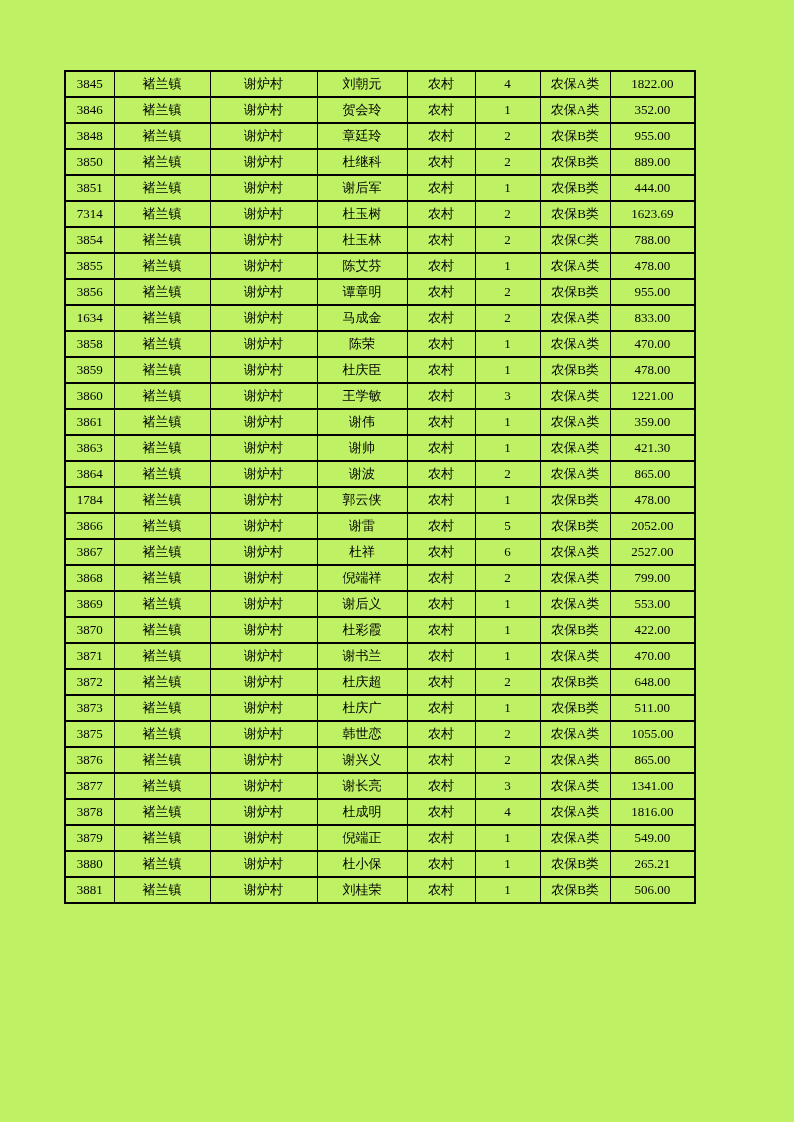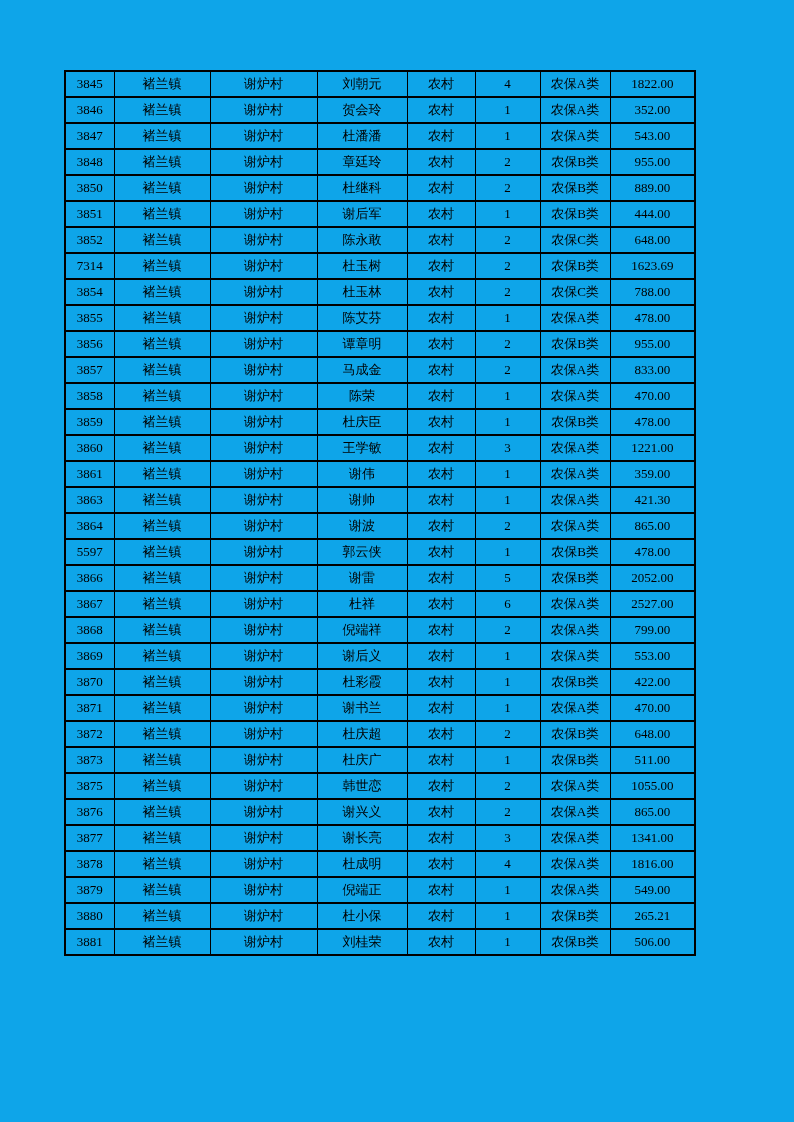--- a/index.html
+++ b/index.html
@@ -9,21 +9,21 @@
   body {
     width: 794px;
     height: 1122px;
     background: #e8e8e8;
     font-family: "Liberation Serif", "DejaVu Serif", serif;
   }
   .page {
     position: relative;
     width: 794px;
     height: 1122px;
-    background: #0ea5e9;
+    background: #bef264;
     overflow: hidden;
     color: #000000;
   }
   table.roster {
     position: absolute;
     left: 64px;
     top: 70px;
     border-collapse: collapse;
     table-layout: fixed;
     border: 2px solid #000000;
@@ -83,30 +83,20 @@
     <td>3846</td>
     <td>褚兰镇</td>
     <td>谢炉村</td>
     <td>贺会玲</td>
     <td>农村</td>
     <td>1</td>
     <td>农保A类</td>
     <td>352.00</td>
   </tr>
         <tr>
-    <td>3847</td>
-    <td>褚兰镇</td>
-    <td>谢炉村</td>
-    <td>杜潘潘</td>
-    <td>农村</td>
-    <td>1</td>
-    <td>农保A类</td>
-    <td>543.00</td>
-  </tr>
-        <tr>
     <td>3848</td>
     <td>褚兰镇</td>
     <td>谢炉村</td>
     <td>章廷玲</td>
     <td>农村</td>
     <td>2</td>
     <td>农保B类</td>
     <td>955.00</td>
   </tr>
         <tr>
@@ -121,30 +111,20 @@
   </tr>
         <tr>
     <td>3851</td>
     <td>褚兰镇</td>
     <td>谢炉村</td>
     <td>谢后军</td>
     <td>农村</td>
     <td>1</td>
     <td>农保B类</td>
     <td>444.00</td>
-  </tr>
-        <tr>
-    <td>3852</td>
-    <td>褚兰镇</td>
-    <td>谢炉村</td>
-    <td>陈永敢</td>
-    <td>农村</td>
-    <td>2</td>
-    <td>农保C类</td>
-    <td>648.00</td>
   </tr>
         <tr>
     <td>7314</td>
     <td>褚兰镇</td>
     <td>谢炉村</td>
     <td>杜玉树</td>
     <td>农村</td>
     <td>2</td>
     <td>农保B类</td>
     <td>1623.69</td>
@@ -173,21 +153,21 @@
     <td>3856</td>
     <td>褚兰镇</td>
     <td>谢炉村</td>
     <td>谭章明</td>
     <td>农村</td>
     <td>2</td>
     <td>农保B类</td>
     <td>955.00</td>
   </tr>
         <tr>
-    <td>3857</td>
+    <td>1634</td>
     <td>褚兰镇</td>
     <td>谢炉村</td>
     <td>马成金</td>
     <td>农村</td>
     <td>2</td>
     <td>农保A类</td>
     <td>833.00</td>
   </tr>
         <tr>
     <td>3858</td>
@@ -243,21 +223,21 @@
     <td>3864</td>
     <td>褚兰镇</td>
     <td>谢炉村</td>
     <td>谢波</td>
     <td>农村</td>
     <td>2</td>
     <td>农保A类</td>
     <td>865.00</td>
   </tr>
         <tr>
-    <td>5597</td>
+    <td>1784</td>
     <td>褚兰镇</td>
     <td>谢炉村</td>
     <td>郭云侠</td>
     <td>农村</td>
     <td>1</td>
     <td>农保B类</td>
     <td>478.00</td>
   </tr>
         <tr>
     <td>3866</td>

